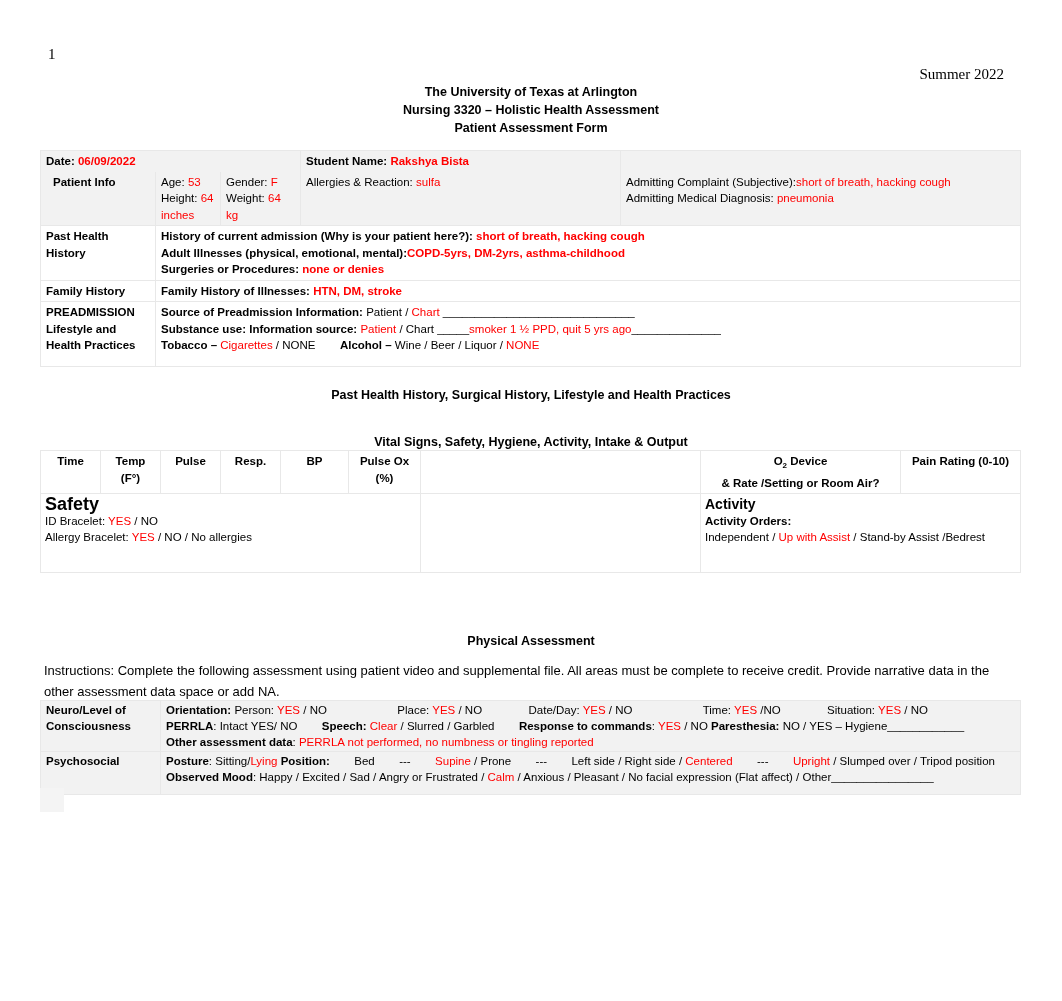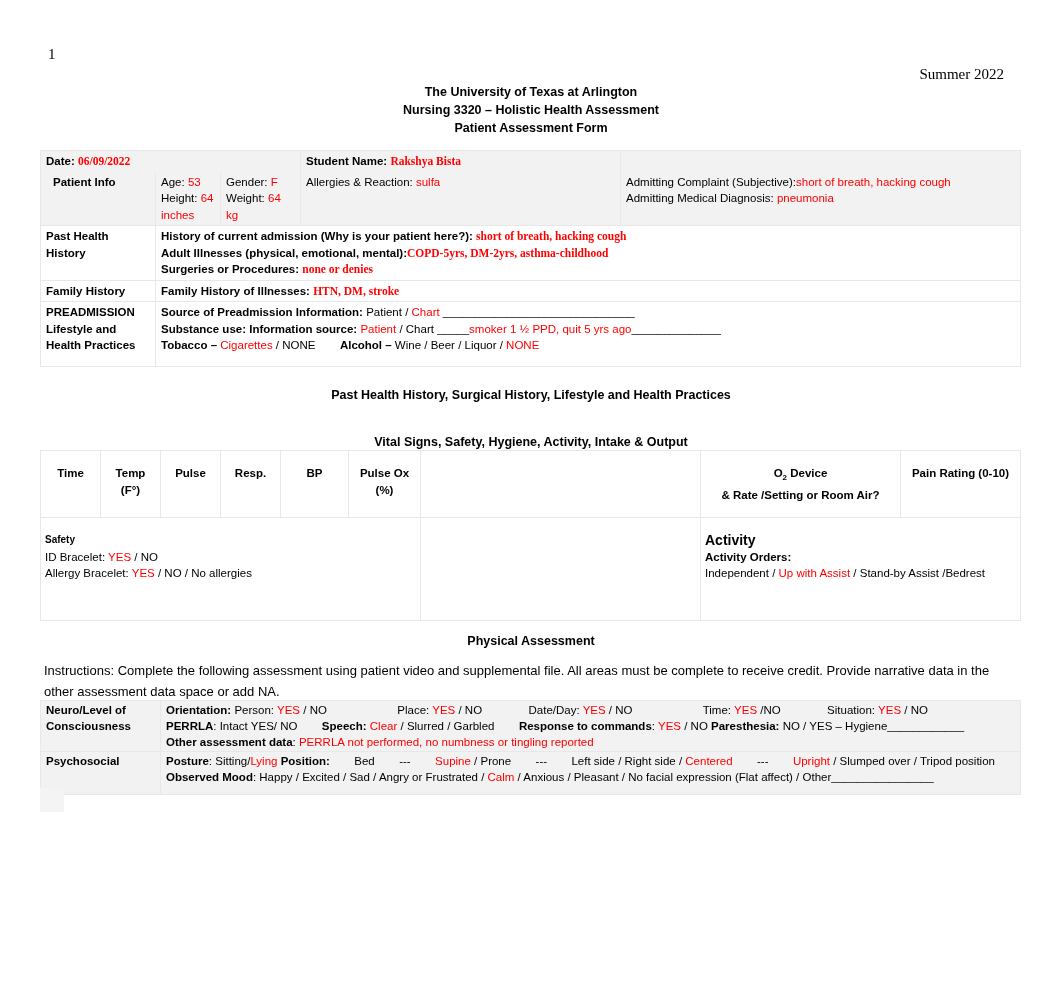--- a/index.html
+++ b/index.html
@@ -70,21 +70,20 @@
     font-weight: bold;
     font-size: 11.5px;
   }
   b, .b { font-weight: bold; }
   .r {
     color: #ff0000;
   }
   .rb {
     color: #ff0000;
     font-weight: bold;
-    font-family: Liberation Serif, serif;
   }
 
   
   #info-table {
     left: 40px;
     top: 150px;
     width: 980px;
   }
   #info-table td { padding: 2px 5px; }
 
@@ -101,21 +100,21 @@
   #caption-physical { top: 634px; }
 
   
   #vitals-table {
     left: 40px;
     top: 450px;
     width: 980px;
     font-size: 11.5px;
   }
   #vitals-table td {
-    padding: 14px 4px;
+    padding: 2px 4px;
   }
   .vhead {
     text-align: center;
     font-weight: bold;
     height: 36px;
     vertical-align: top;
   }
   .vval {
     text-align: center;
     color: #ff0000;
@@ -308,21 +307,21 @@
       <td class="vhead">
         <div>O<span class="sub">2</span> Device</div>
         <div>&amp; Rate /Setting or Room Air?</div>
       </td>
       <td class="vhead">Pain Rating (0-10)</td>
     </tr>
 
 
     <tr>
       <td colspan="6" style="height:74px">
-        <div class="b" style="font-size:10px">Safety</div>
+        <div class="b" style="font-size:18px">Safety</div>
         <div>
           <span>ID Bracelet:</span>
           <span class="r">YES</span> /
           <span>NO</span>
         </div>
         <div>
           <span>Allergy Bracelet:</span>
           <span class="r">YES</span> /
           <span>NO</span> /
           <span>No allergies</span>

